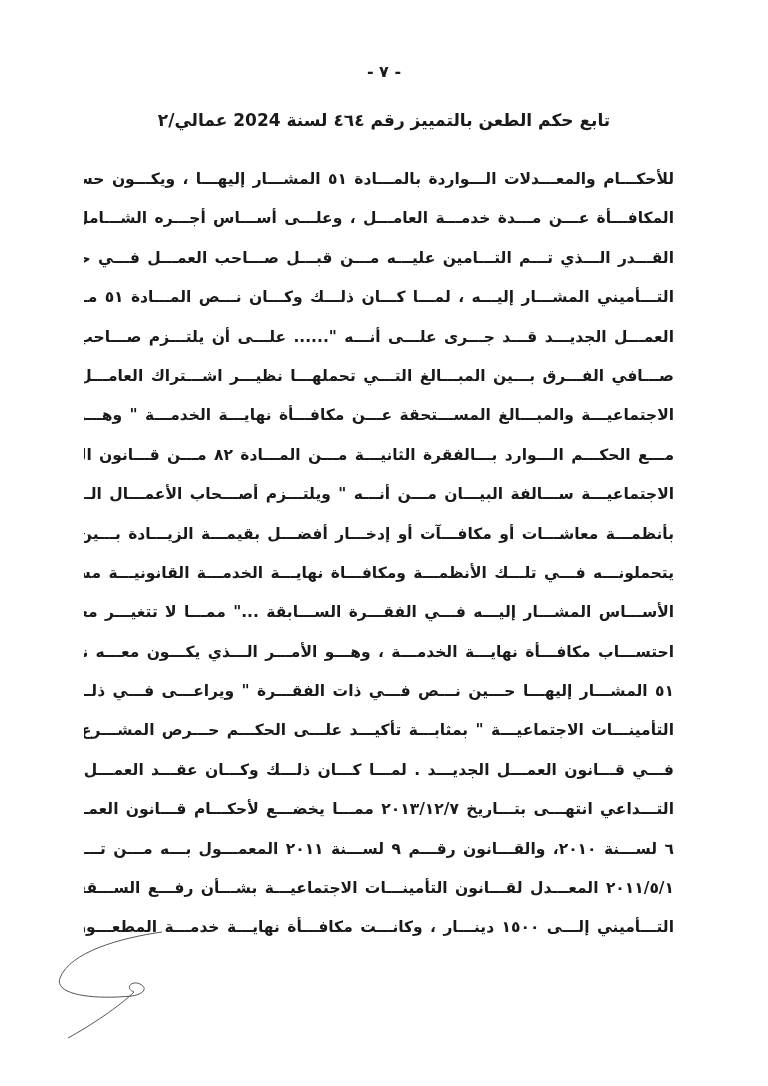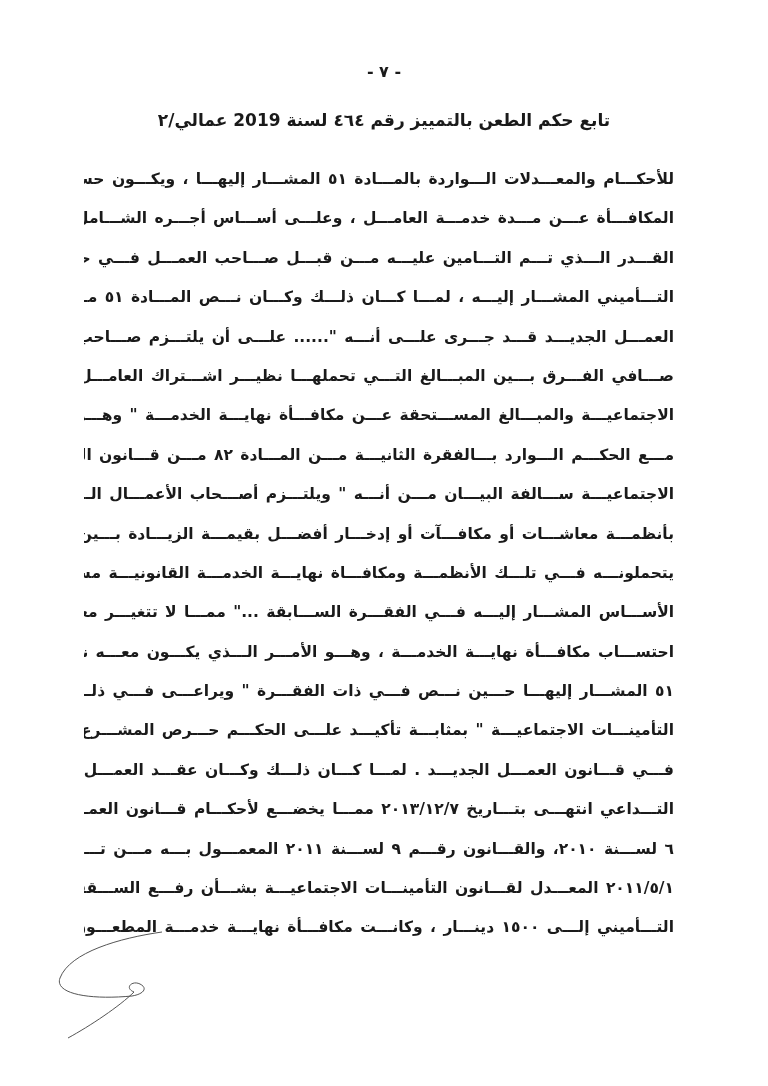--- a/index.html
+++ b/index.html
@@ -24,21 +24,21 @@
     word-spacing: 2px;
   }
   .signature {
     position: absolute; left: 50px; top: 930px; width: 120px; height: 110px;
   }
 </style>
 </head>
 <body>
 
 <div class="page-number">- ٧ -</div>
-<div class="running-header">تابع حكم الطعن بالتمييز رقم ٤٦٤ لسنة 2019 عمالي/٢</div>
+<div class="running-header">تابع حكم الطعن بالتمييز رقم ٤٦٤ لسنة 2024 عمالي/٢</div>
 
 <div class="body-text">
   <div class="line">للأحكـــام والمعـــدلات الـــواردة بالمـــادة ٥١ المشـــار إليهـــا ، ويكـــون حســـاب هـــذه</div>
   <div class="line">المكافـــأة عـــن مـــدة خدمـــة العامـــل ، وعلـــى أســـاس أجـــره الشـــامل بعـــد خصـــم</div>
   <div class="line">القـــدر الـــذي تـــم التـــامين عليـــه مـــن قبـــل صـــاحب العمـــل فـــي حـــدود الســـقف</div>
   <div class="line">التـــأميني المشـــار إليـــه ، لمـــا كـــان ذلـــك وكـــان نـــص المـــادة ٥١ مـــن قـــانون</div>
   <div class="line">العمـــل الجديـــد قـــد جـــرى علـــى أنـــه "...... علـــى أن يلتـــزم صـــاحب العمـــل بـــدفع</div>
   <div class="line">صـــافي الفـــرق بـــين المبـــالغ التـــي تحملهـــا نظيـــر اشـــتراك العامـــل فـــي التأمينـــات</div>
   <div class="line">الاجتماعيـــة والمبـــالغ المســـتحقة عـــن مكافـــأة نهايـــة الخدمـــة " وهـــو مـــا يتســـق</div>
   <div class="line">مـــع الحكـــم الـــوارد بـــالفقرة الثانيـــة مـــن المـــادة ٨٢ مـــن قـــانون التأمينـــات</div>

